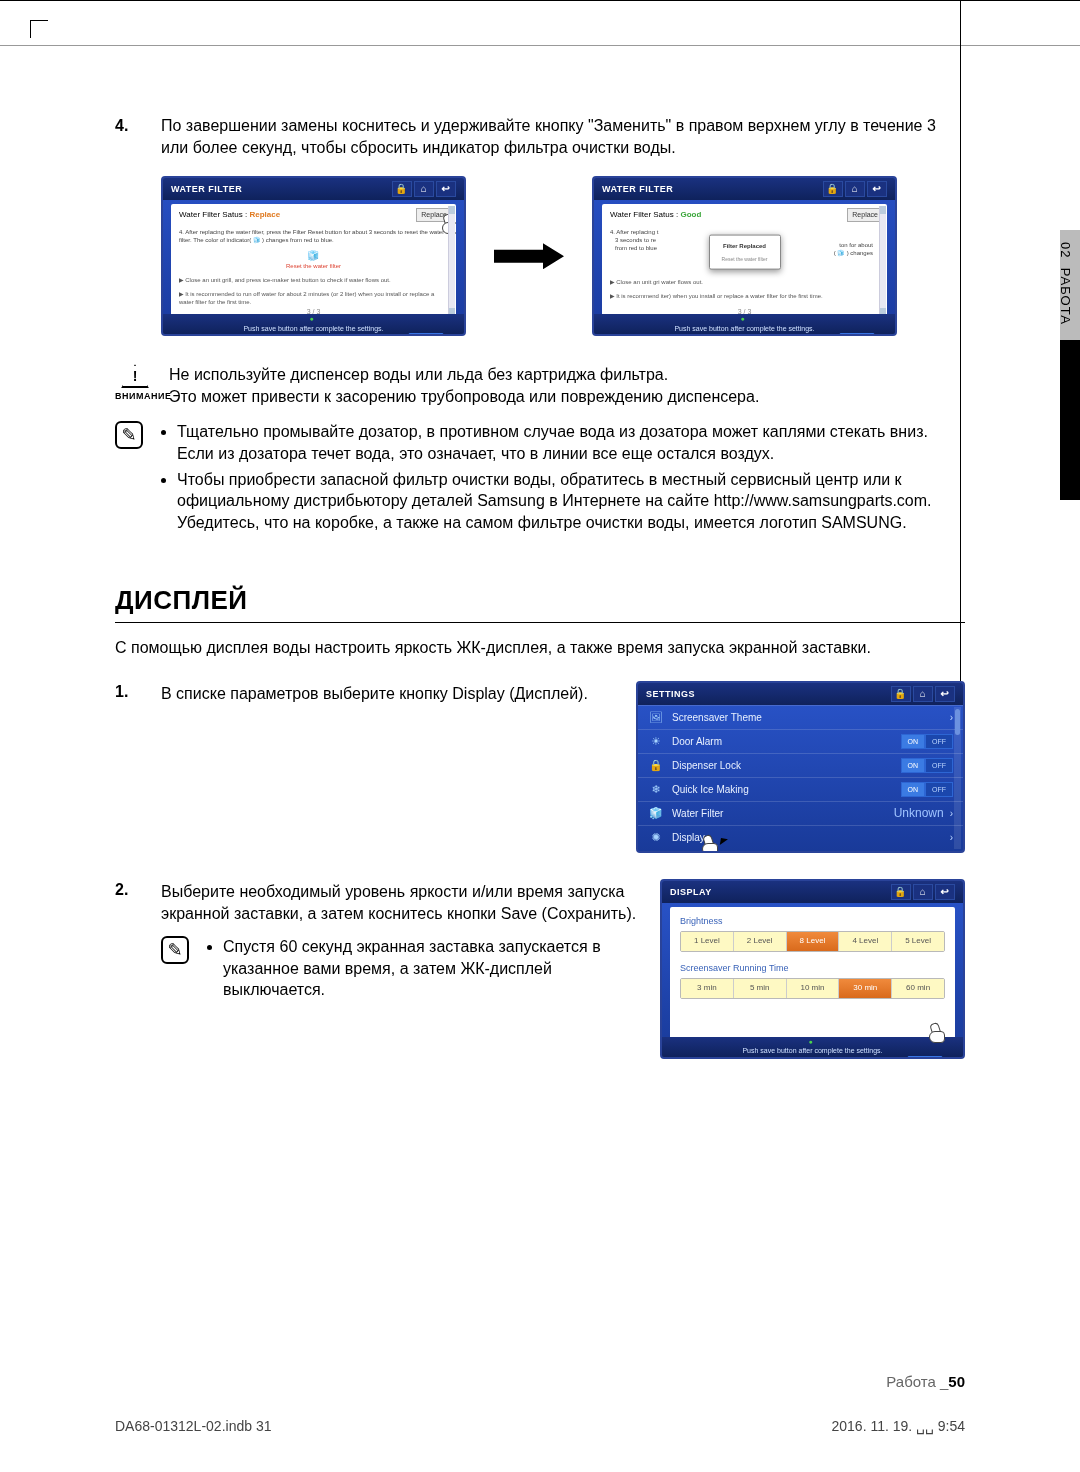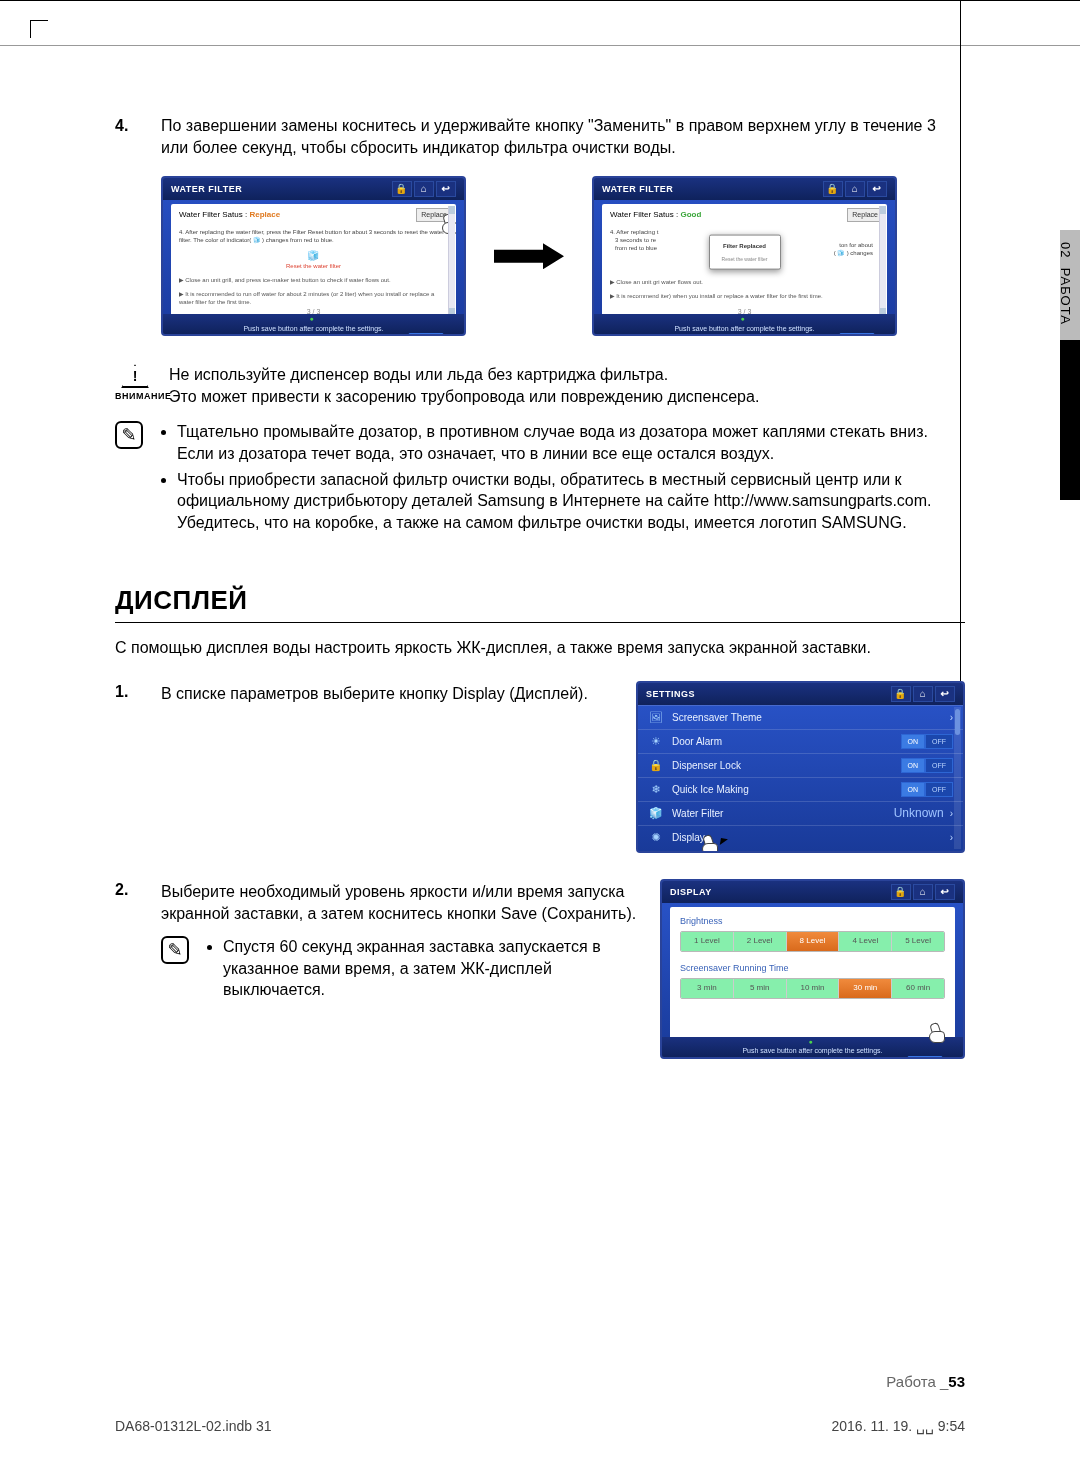--- a/index.html
+++ b/index.html
@@ -136,21 +136,21 @@
   .display-screen {
     width:305px; height:180px;
     border:2px solid #2a4399;
     background: linear-gradient(#2a55cc, #193a99);
     border-radius:4px; color:#fff; position:relative; overflow:hidden;
     flex:none;
   }
   .disp-body { background:#fff; color:#333; margin:4px 8px 0; height:134px; border-radius:2px; padding:8px 10px; font-size:9px; }
   .disp-label { color:#3a63b8; font-size:9px; margin-bottom:4px; }
   .seg { display:flex; border:1px solid #b9b9b9; border-radius:2px; overflow:hidden; margin-bottom:10px; }
-  .seg span { flex:1; text-align:center; font-size:8px; padding:4px 0; border-left:1px solid #ccc; color:#555; background:#86efac; }
+  .seg span { flex:1; text-align:center; font-size:8px; padding:4px 0; border-left:1px solid #ccc; color:#555; background:#fef9c3; }
   .seg span:first-child { border-left:none; }
   .seg span.sel { background:linear-gradient(#f08a3c,#d96a1c); color:#fff; }
 
   
   .side-tab {
     position:absolute; right:0; top:230px; width:20px; height:270px;
   }
   .side-tab .light { position:absolute; top:0; left:0; right:0; height:110px; background:#bbb; }
   .side-tab .dark  { position:absolute; top:110px; left:0; right:0; bottom:0; background:#000; }
   .side-text { position:absolute; left:-4px; top:12px; writing-mode:vertical-rl; font-size:13px; letter-spacing:1px; }
@@ -389,19 +389,19 @@
         <span>Push save button after complete the settings.</span>
         <span class="save">Save</span>
       </div>
       <div class="hand" style="right:18px; bottom:14px;"></div>
     </div>
   </div>
 
 </div>
 
 <div style="position:absolute; bottom:80px; right:115px; font-size:15px;">
-  <span class="foot-page"><span>Работа _</span><b>53</b></span>
+  <span class="foot-page"><span>Работа _</span><b>50</b></span>
 </div>
 
 <div class="footer-row">
   <span>DA68-01312L-02.indb   31</span>
   <span>2016. 11. 19.   ␣␣ 9:54</span>
 </div>
 
 </body></html>

